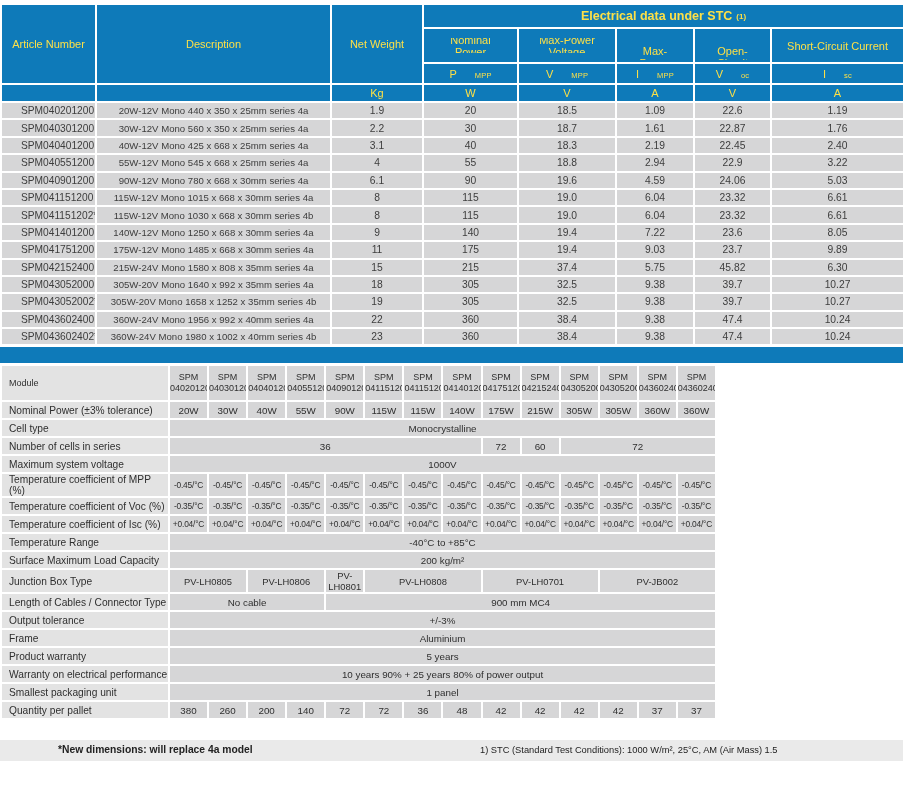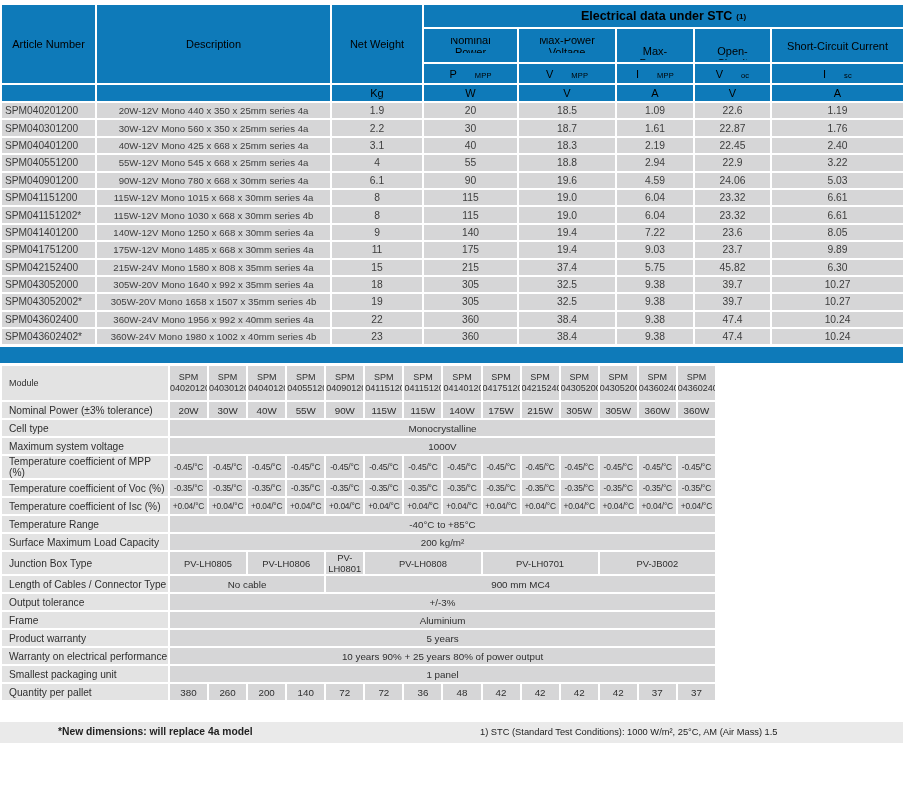--- a/index.html
+++ b/index.html
@@ -11,32 +11,32 @@
   }
   html,body{margin:0;padding:0;background:#fff;}
   body{width:903px;height:812px;font-family:"Liberation Sans",sans-serif;color:var(--ink);}
   .sheet{position:relative;width:903px;height:812px;overflow:hidden;background:#fff;}
 
   table{border-collapse:collapse;table-layout:fixed;width:717px;}
   td{border:2px solid #fff;background:var(--rowgray);text-align:center;vertical-align:middle;padding:0;overflow:hidden;}
 
   
   .et{margin-top:3px;}
-  .et td.hdr{background:var(--blue);color:#000000;}
+  .et td.hdr{background:var(--blue);color:#fde047;}
   .et .stc-band{font-size:12.5px;font-weight:bold;height:22px;}
   .et .stc-band .fnote{font-size:8px;font-weight:bold;vertical-align:1px;margin-left:4px;}
   .et .colname{height:33px;font-size:11px;line-height:12px;}
   .et .colname .clipbox{height:15px;display:flex;flex-direction:column;justify-content:center;overflow:hidden;}
   .et .colname .clipbox.clip3{justify-content:flex-start;padding-top:13px;}
   .et .symrow{height:19px;font-size:11px;}
   .et .sub{font-size:7.5px;letter-spacing:.2px;padding-left:18px;}
   .et .unitrow{height:16px;font-size:11px;}
   .et .leftHdr{font-size:11px;}
   .et td.data{height:15.4px;font-size:10.3px;color:#3d3d3d;}
-  .et td.art{text-align:left;padding-left:3px;font-size:10.2px;}
+  .et td.art{text-align:left;padding-left:19px;font-size:10.2px;}
   .et td.desc{font-size:9.6px;}
 
   
   .divider{width:903px;height:16px;background:var(--blue);margin-top:1px;}
 
   
   .mt{margin-top:1px;}
   .mt td{height:16px;font-size:9.8px;color:#2f2f2f;}
   .mt td.lbl{background:var(--labelgray);text-align:left;padding-left:7px;font-size:10.2px;height:16px;}
   .mt td.modhdr{height:34px;font-size:9px;line-height:11px;}
@@ -226,21 +226,21 @@
           <td class="data desc">305W-20V Mono 1640 x 992 x 35mm series 4a</td>
           <td class="data">18</td>
           <td class="data">305</td>
           <td class="data">32.5</td>
           <td class="data">9.38</td>
           <td class="data">39.7</td>
           <td class="data">10.27</td>
         </tr>
         <tr>
           <td class="data art">SPM043052002*</td>
-          <td class="data desc">305W-20V Mono 1658 x 1507 x 35mm series 4b</td>
+          <td class="data desc">305W-20V Mono 1658 x 1252 x 35mm series 4b</td>
           <td class="data">19</td>
           <td class="data">305</td>
           <td class="data">32.5</td>
           <td class="data">9.38</td>
           <td class="data">39.7</td>
           <td class="data">10.27</td>
         </tr>
         <tr>
           <td class="data art">SPM043602400</td>
           <td class="data desc">360W-24V Mono 1956 x 992 x 40mm series 4a</td>
@@ -317,20 +317,27 @@
           <td class="">305W</td>
           <td class="">305W</td>
           <td class="">360W</td>
           <td class="">360W</td>
         </tr>
         <tr>
           <td class="lbl">Cell type</td>
           <td colspan="14">Monocrystalline</td>
         </tr>
         <tr>
+          <td class="lbl">Number of cells in series</td>
+          <td colspan="8" class="">36</td>
+          <td colspan="1" class="">72</td>
+          <td colspan="1" class="">60</td>
+          <td colspan="4" class="">72</td>
+        </tr>
+        <tr>
           <td class="lbl">Maximum system voltage</td>
           <td colspan="14">1000V</td>
         </tr>
         <tr>
           <td class="lbl">Temperature coefficient of MPP (%)</td>
           <td class="coef">-0.45/°C</td>
           <td class="coef">-0.45/°C</td>
           <td class="coef">-0.45/°C</td>
           <td class="coef">-0.45/°C</td>
           <td class="coef">-0.45/°C</td>

